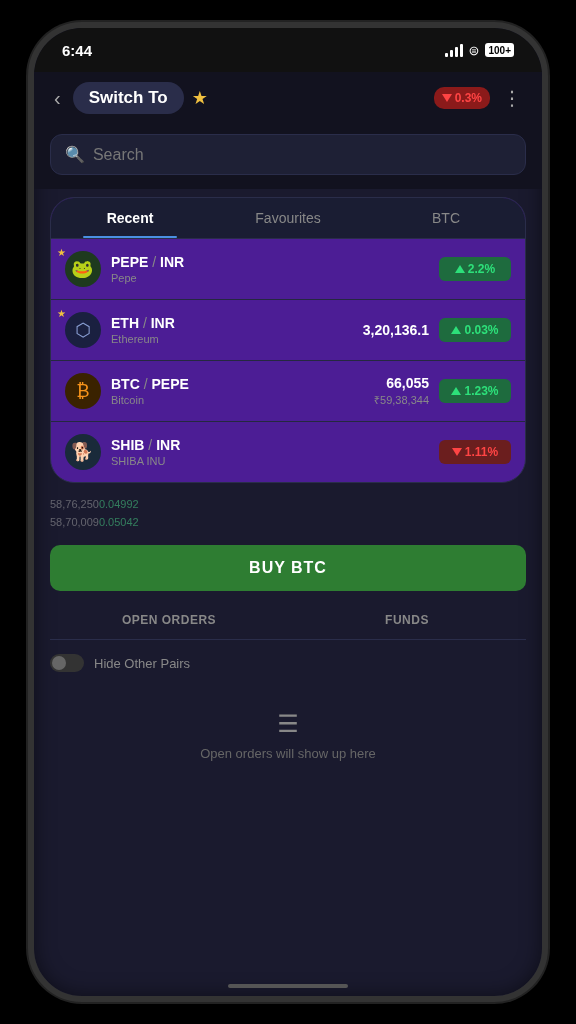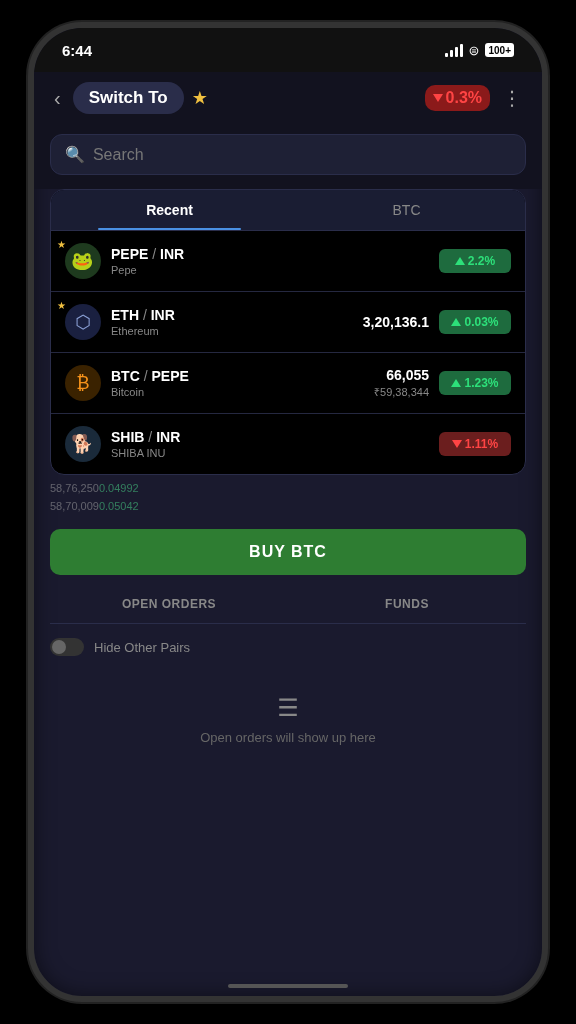--- a/index.html
+++ b/index.html
@@ -110,21 +110,21 @@
       font-size: 18px;
     }
 
     .spacer { flex: 1; }
 
     .change-badge-red {
       background: #8b1a1a;
       color: #ff4444;
       border-radius: 10px;
       padding: 4px 8px;
-      font-size: 16px;
+      font-size: 12px;
       font-weight: 600;
       display: flex;
       align-items: center;
       gap: 3px;
     }
 
     .more-btn {
       color: #aaa;
       font-size: 20px;
       cursor: pointer;
@@ -152,23 +152,23 @@
       font-size: 16px;
     }
 
     .search-placeholder {
       color: #777;
       font-size: 16px;
     }
 
     
     .dropdown-panel {
-      background: #000000;
-      margin: 0 16px;
-      border-radius: 14px;
+      background: #4c1d95;
+      margin: 8px 16px;
+      border-radius: 24px;
       overflow: hidden;
       border: 1px solid #2a2d4a;
     }
 
     
     .tabs {
       display: flex;
       border-bottom: 1px solid #2a2d4a;
       background: #1a1d33;
     }
@@ -483,20 +483,23 @@
     </div>
   </div>
 
   <div class="dropdown-panel">
 
     <div class="tabs">
       <div class="tab active">
         <span>Recent</span>
       </div>
       <div class="tab">
+        <span>Favourites</span>
+      </div>
+      <div class="tab">
         <span>BTC</span>
       </div>
     </div>
 
     <div class="coin-row">
       <span class="star-indicator">★</span>
       <div class="coin-logo pepe">🐸</div>
       <div class="coin-info">
         <div class="coin-pair">
           <span>PEPE</span><span class="divider"> / </span><span>INR</span>

